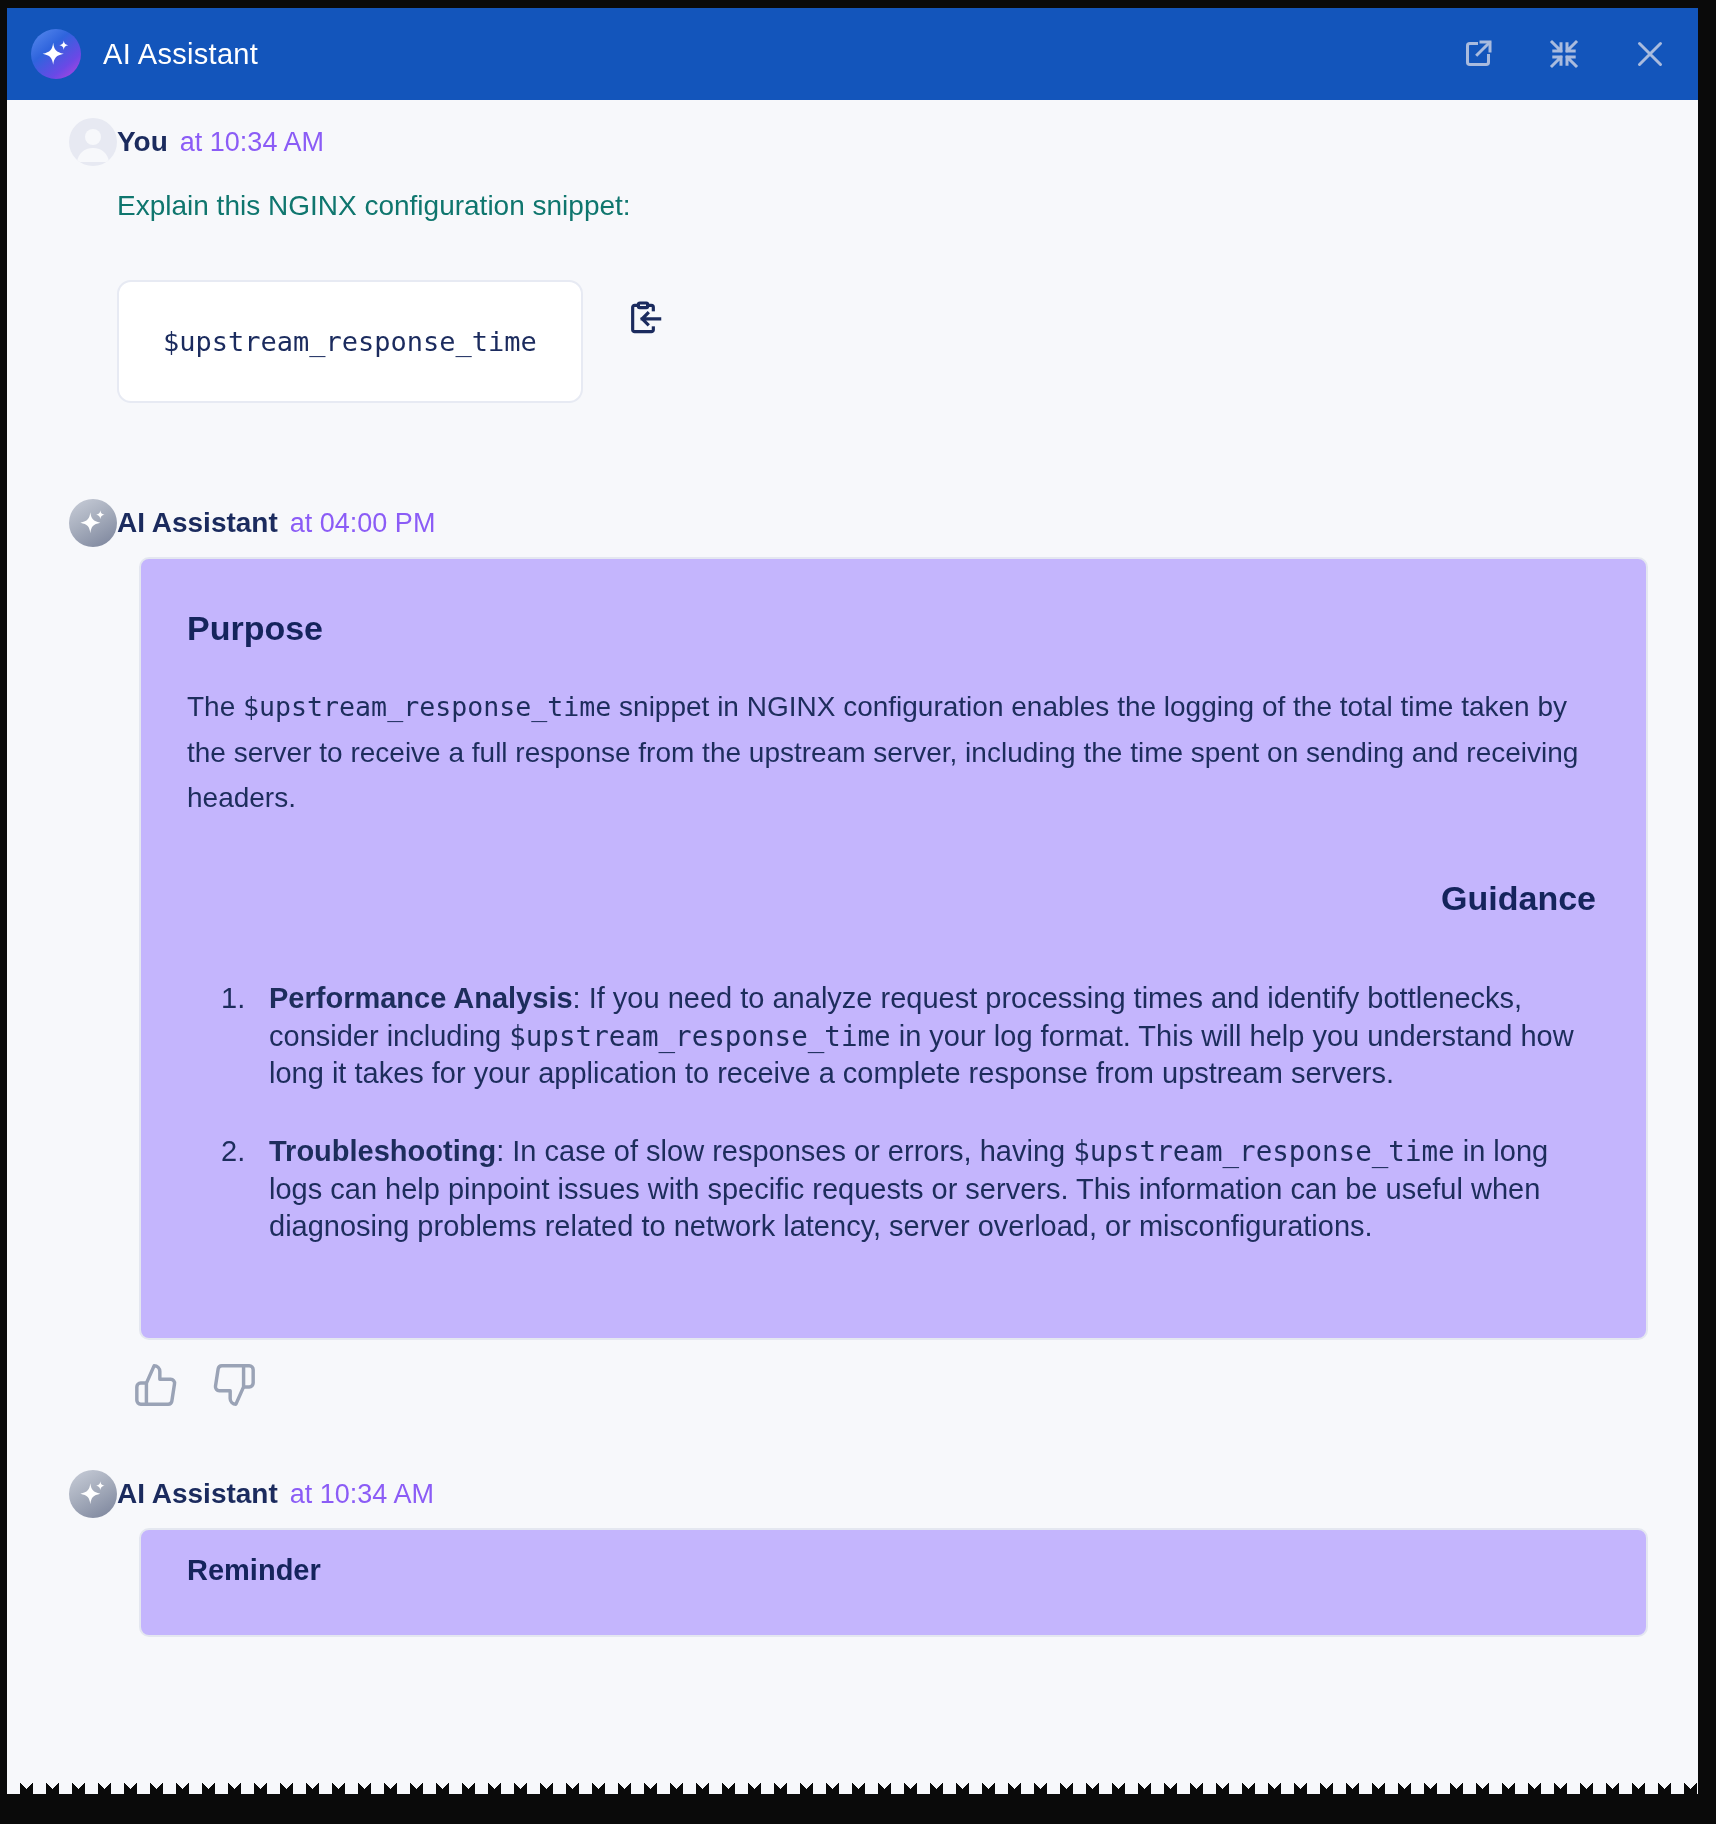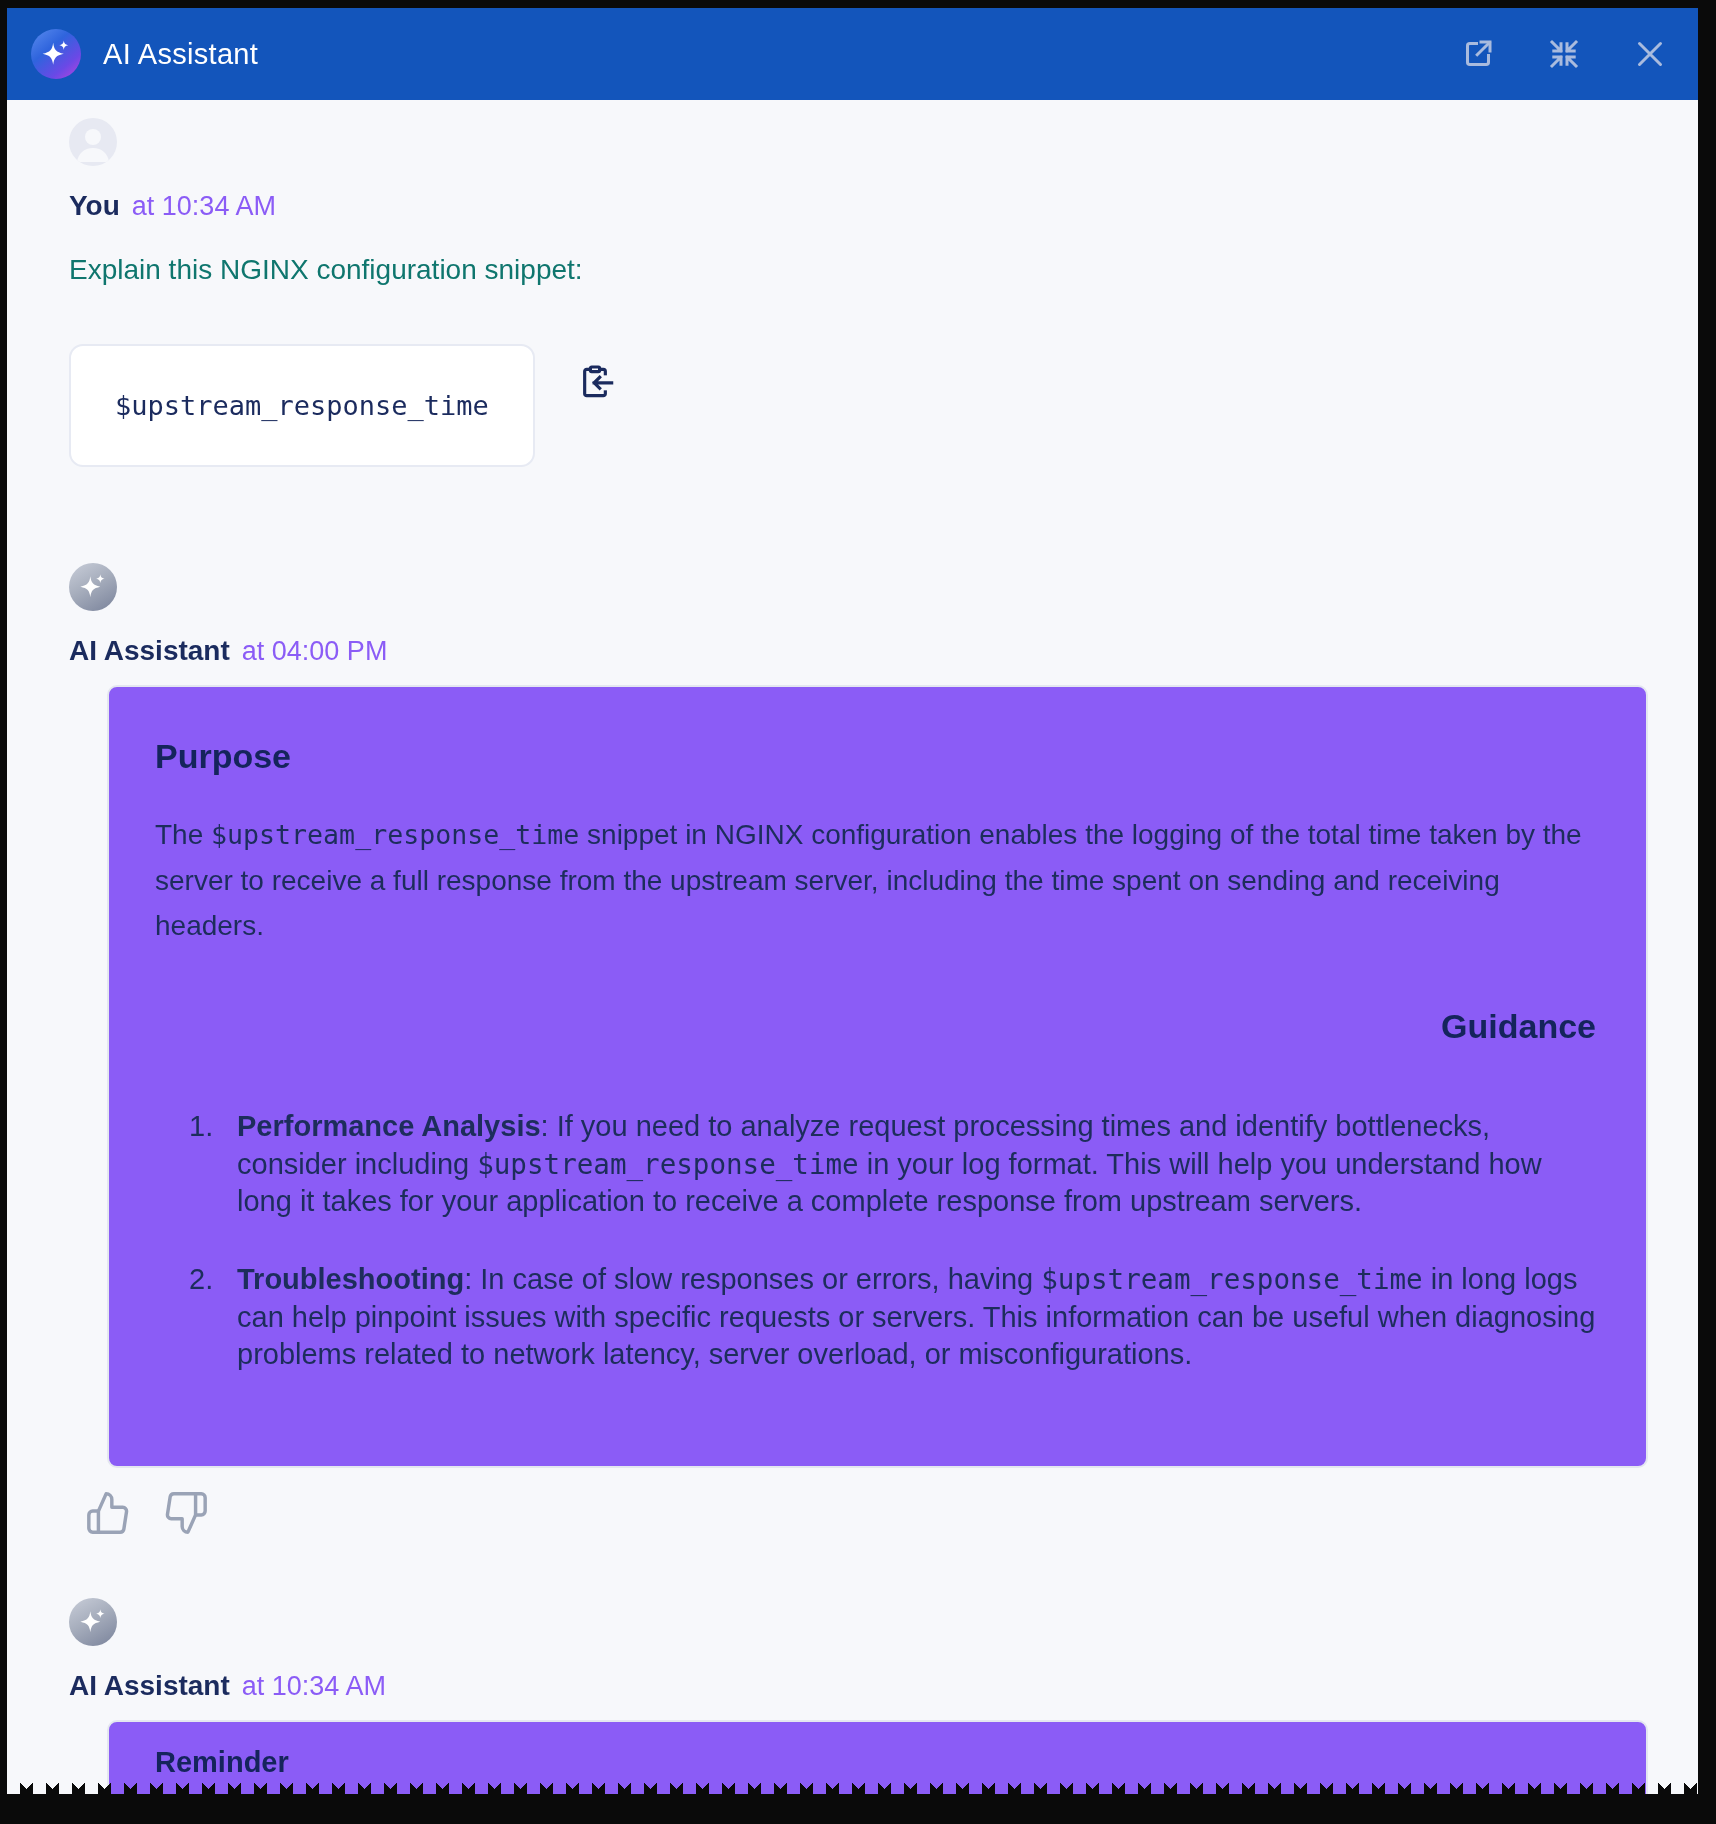--- a/index.html
+++ b/index.html
@@ -54,21 +54,21 @@
   .hbtn {
     background: none; border: none; cursor: pointer;
     width: 40px; height: 40px;
     display: flex; align-items: center; justify-content: center;
     color: #a9bbde;
   }
   
   .chat {
     padding: 18px 50px 0 62px;
   }
-  .message { display: flex; gap: 16px; flex-direction: column; }
+  .message { display: flex; gap: 0; }
   .avatar {
     width: 48px; height: 48px; border-radius: 50%;
     flex: 0 0 auto;
     display: flex; align-items: center; justify-content: center;
     overflow: hidden;
   }
   .avatar-user { background: #e7e9f2; }
   .avatar-ai   { background: linear-gradient(150deg, #c9ced9 0%, #a7aebd 45%, #79829a 100%); }
   .msg-body { flex: 1; min-width: 0; }
   .msg-head { display: flex; align-items: baseline; gap: 12px; padding-top: 8px; }
@@ -93,25 +93,25 @@
   }
   .copy-btn {
     background: none; border: none; cursor: pointer;
     margin-left: 40px; margin-top: 18px;
     color: #1b2b5e;
     display: flex;
   }
   
   .msg-ai { margin-top: 96px; }
   .card {
-    background: #8b5cf6;
+    background: #c4b5fd;
     border: 2px solid #e4e7f0;
     border-radius: 10px;
     margin-top: 18px;
-    margin-left: 38px;
+    margin-left: 22px;
   }
   .response-card { padding: 50px 50px 92px 46px; }
   .card h2 {
     font-size: 34px;
     font-weight: 700;
     color: #15245c;
   }
   .card .h-guidance { margin-top: 58px; text-align: right; }
   .card p {
     margin-top: 36px;

